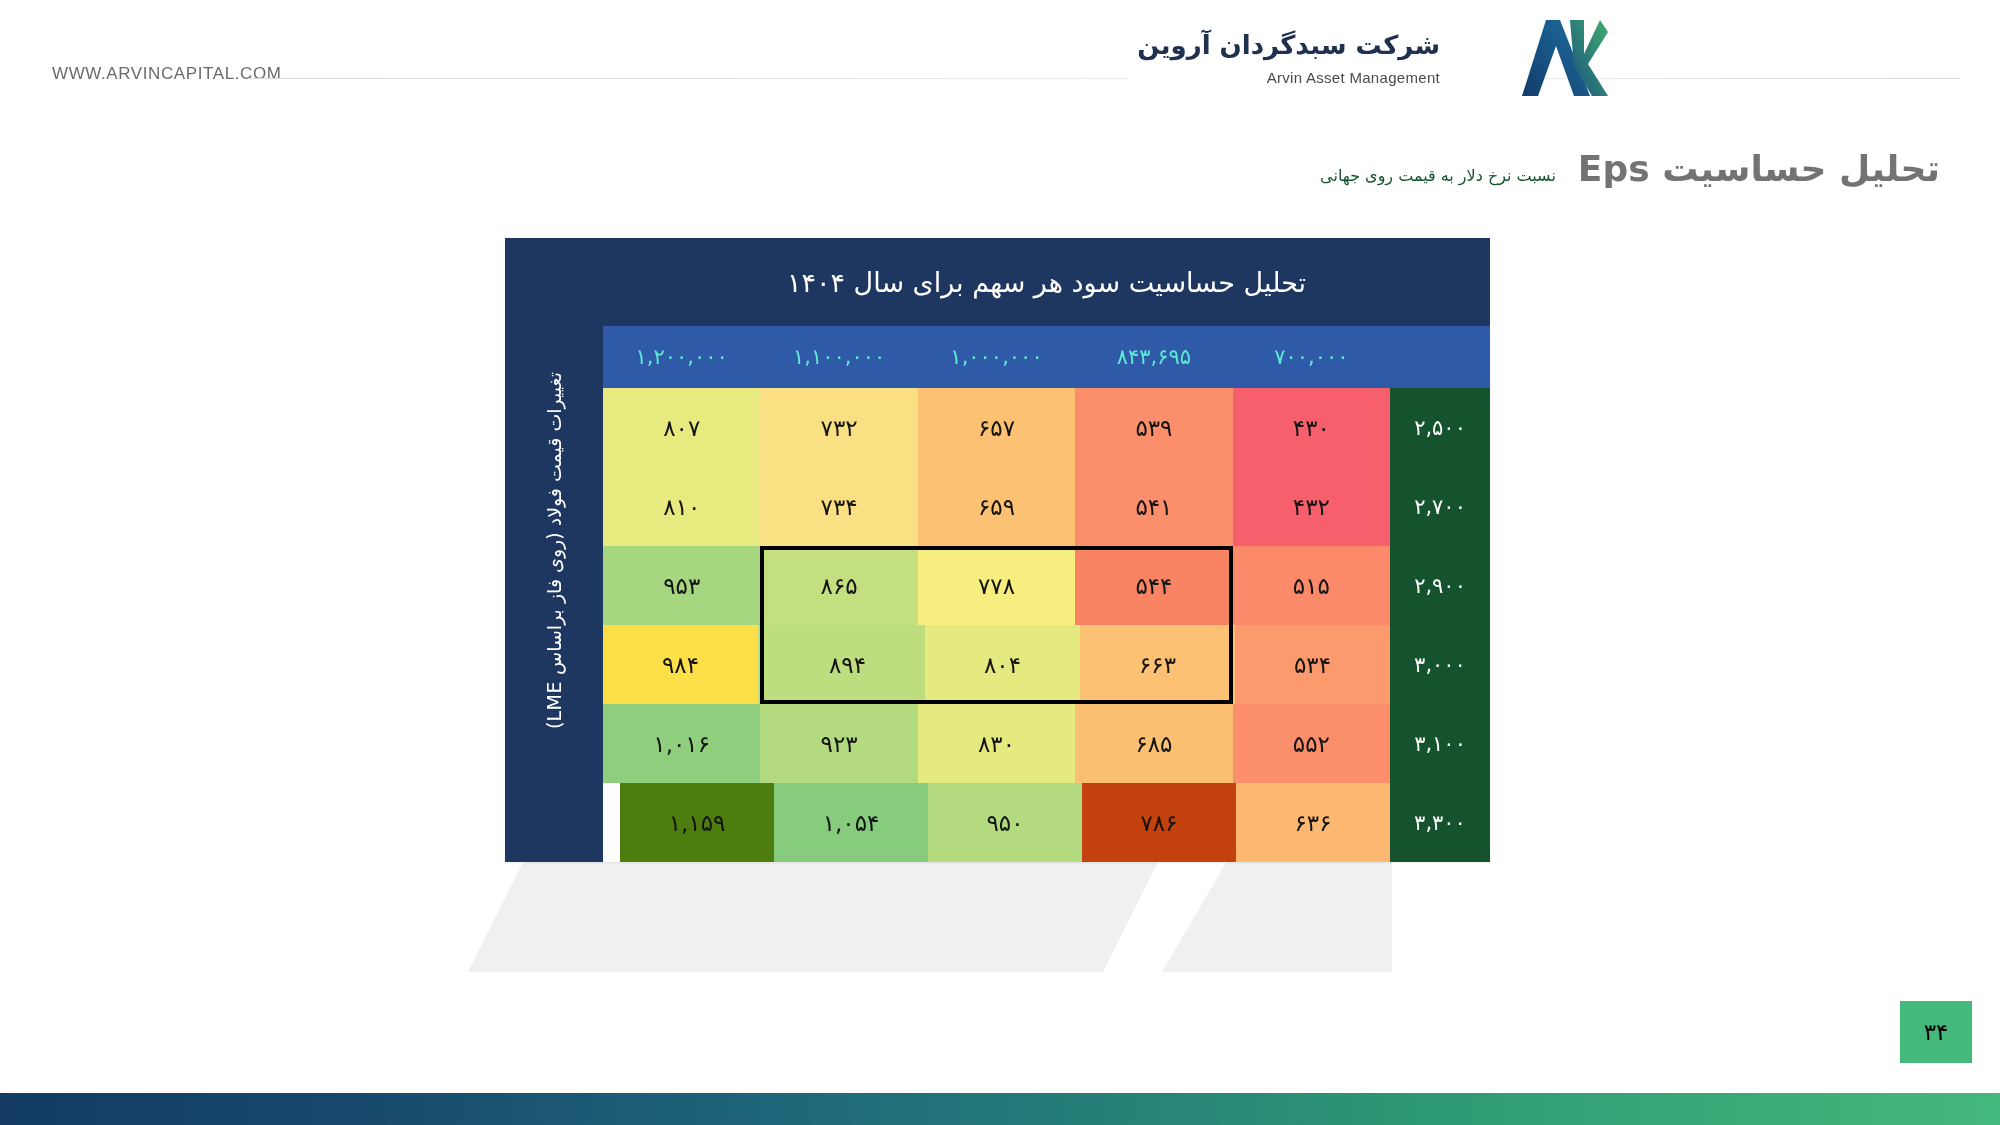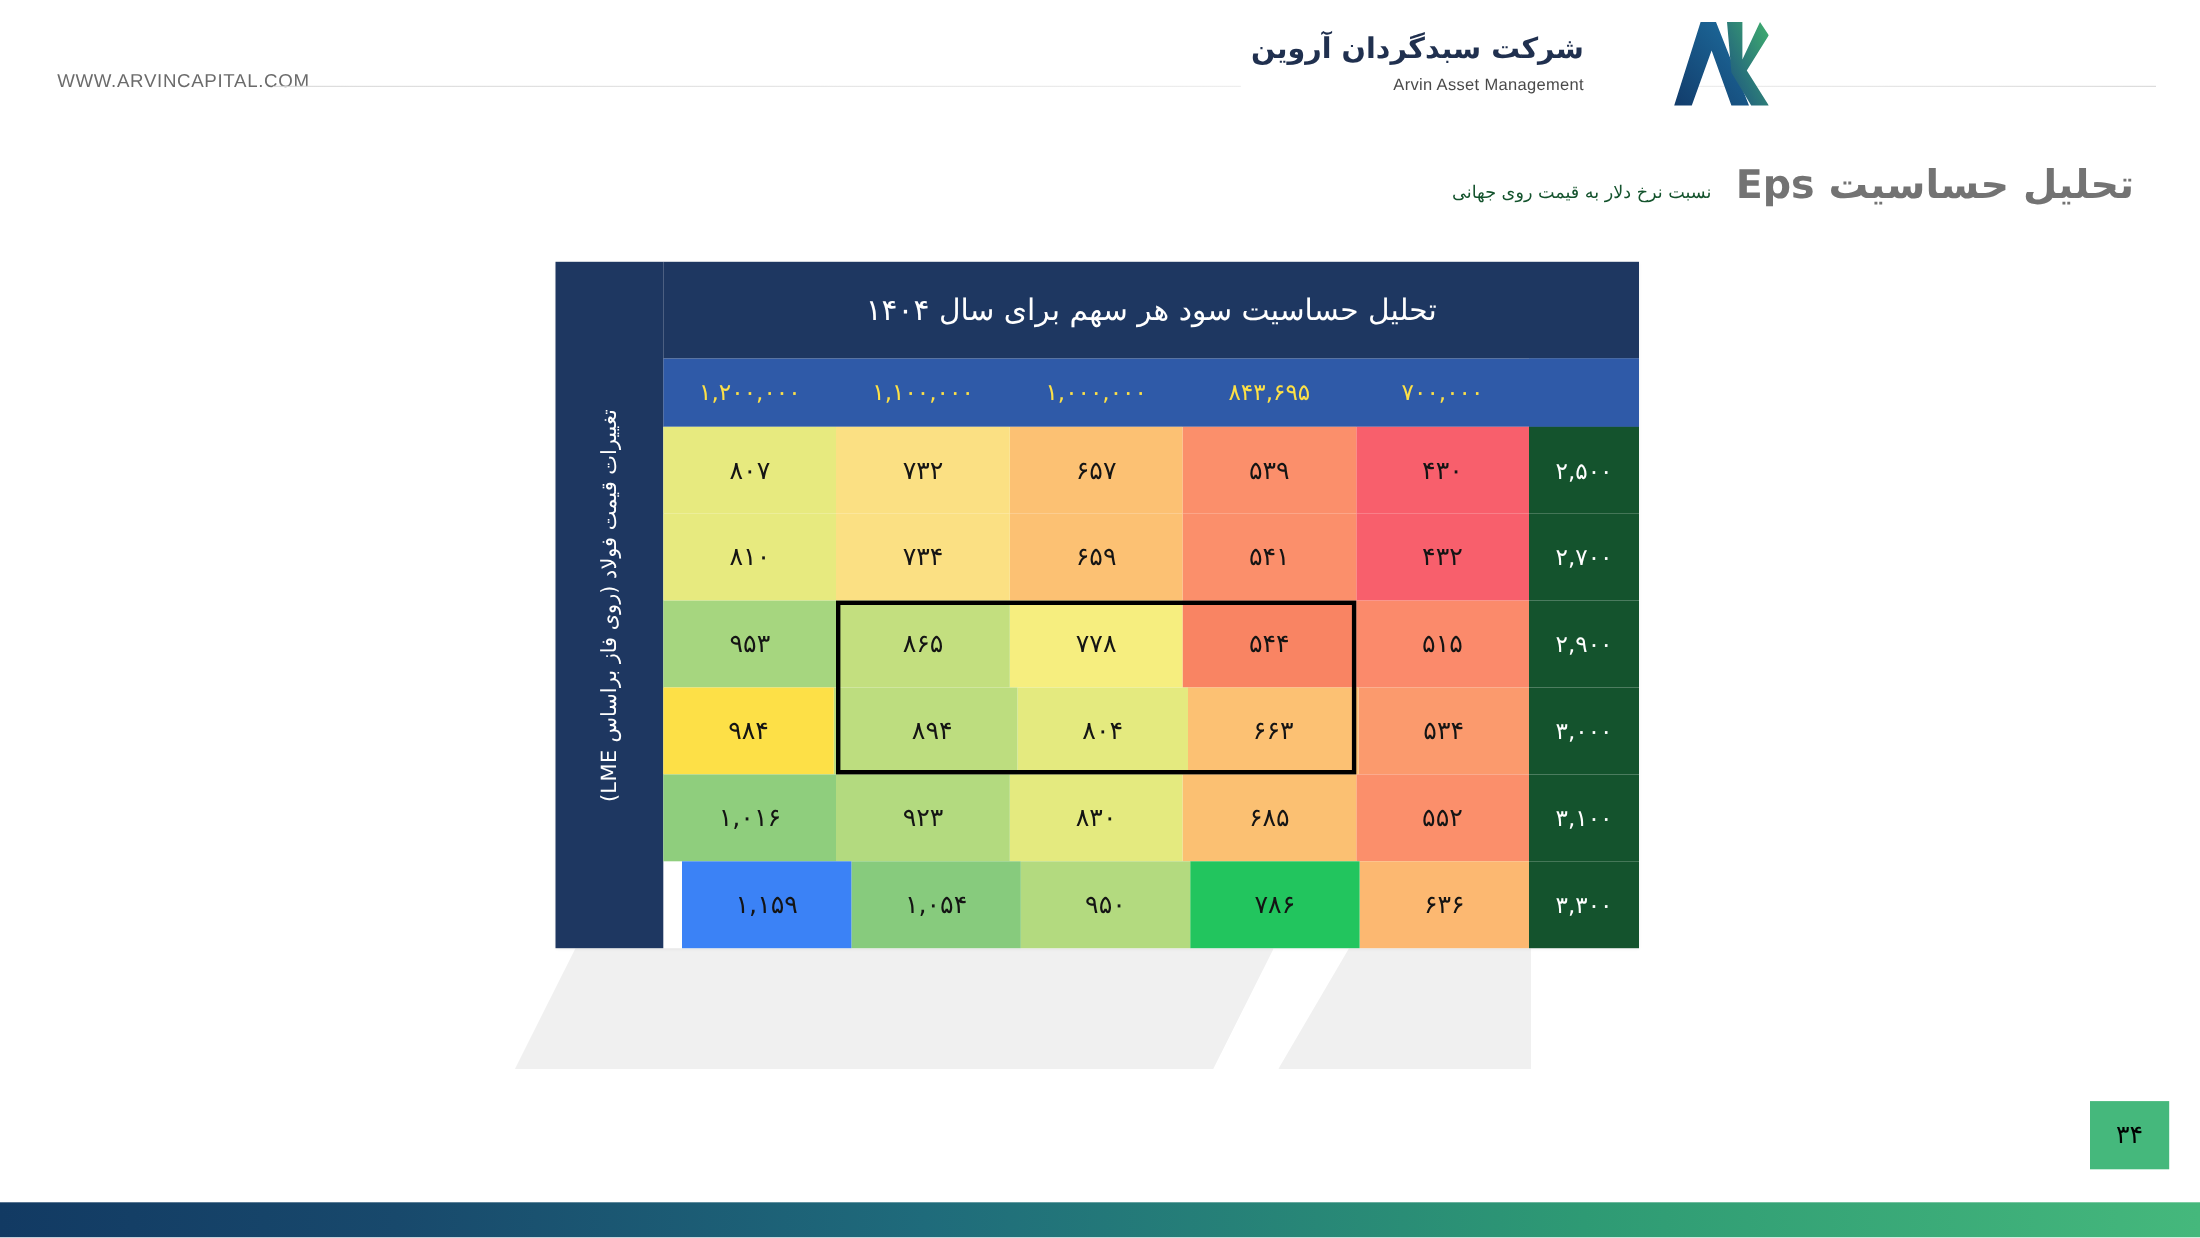--- a/index.html
+++ b/index.html
@@ -164,21 +164,21 @@
     font-family: "DejaVu Sans", sans-serif;
   }
   .col-head {
     height: 62px;
     background: #2f5aa8;
     display: flex;
     flex-direction: row-reverse;
   }
   .col-head > div {
     flex: 1;
-    color: #fde047;
+    color: #5eead4;
     font-size: 21px;
     display: flex;
     align-items: center;
     justify-content: center;
     font-family: "DejaVu Sans", sans-serif;
   }
   .col-head > .rowlabel-head {
     flex: 0 0 100px;
     background: #2f5aa8;
   }
@@ -327,24 +327,24 @@
         </div>
         <div class="drow">
           <div class="cell" style="background: rgb(143, 206, 125);">۱,۰۱۶</div>
           <div class="cell" style="background: rgb(179, 218, 127);">۹۲۳</div>
           <div class="cell" style="background: rgb(228, 234, 127);">۸۳۰</div>
           <div class="cell" style="background: rgb(251, 192, 114);">۶۸۵</div>
           <div class="cell" style="background: rgb(251, 143, 107);">۵۵۲</div>
           <div class="rowlabel">۳,۱۰۰</div>
         </div>
         <div class="drow">
-          <div class="cell" style="background: #3b82f6; margin-left: 17px;">۱,۱۵۹</div>
+          <div class="cell" style="background: #4d7c0f; margin-left: 17px;">۱,۱۵۹</div>
           <div class="cell" style="background: rgb(135, 203, 125);">۱,۰۵۴</div>
           <div class="cell" style="background: rgb(179, 218, 127);">۹۵۰</div>
-          <div class="cell" style="background: #22c55e;">۷۸۶</div>
+          <div class="cell" style="background: #c2410c;">۷۸۶</div>
           <div class="cell" style="background: rgb(252, 184, 113);">۶۳۶</div>
           <div class="rowlabel">۳,۳۰۰</div>
         </div>
         <div class="highlight-box" style="border-color: rgb(0, 0, 0); left: 157.4px; width: 472.2px; top: 158px; height: 158px;"></div>
       </div>
   </div>
 </div>
 
 <div class="page-badge">۳۴</div>
 <div class="bottom-bar"></div>

